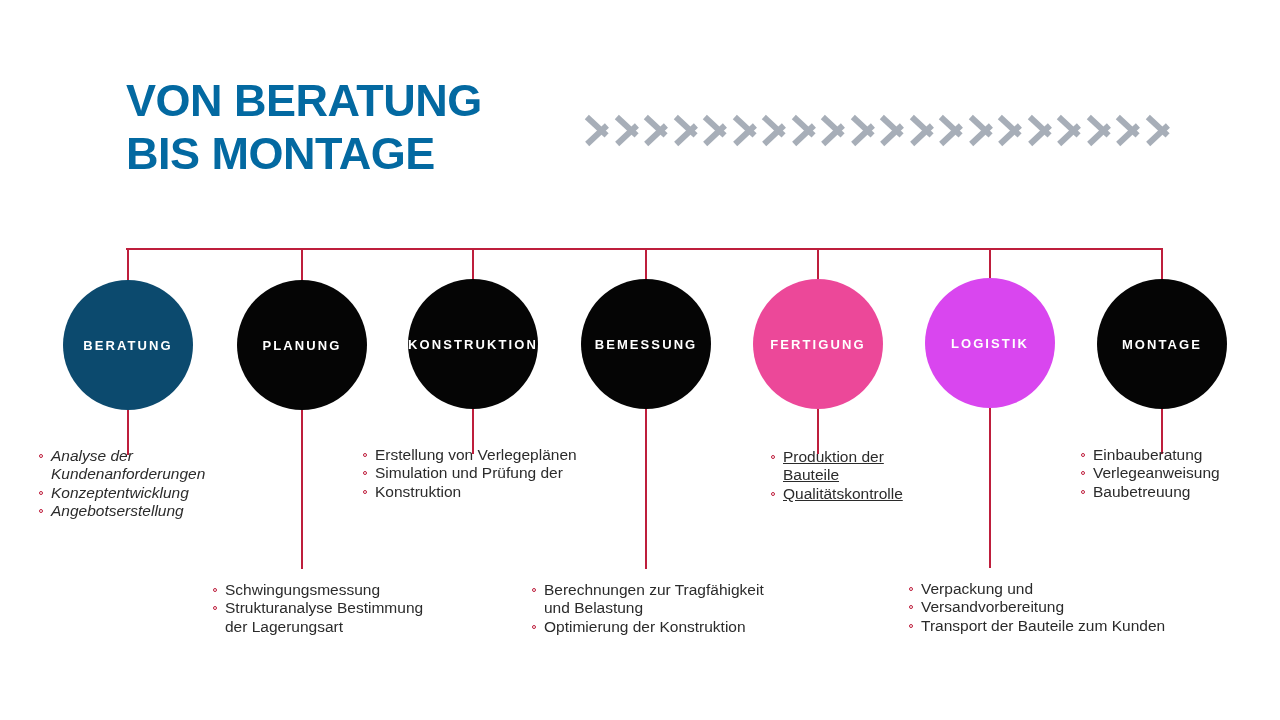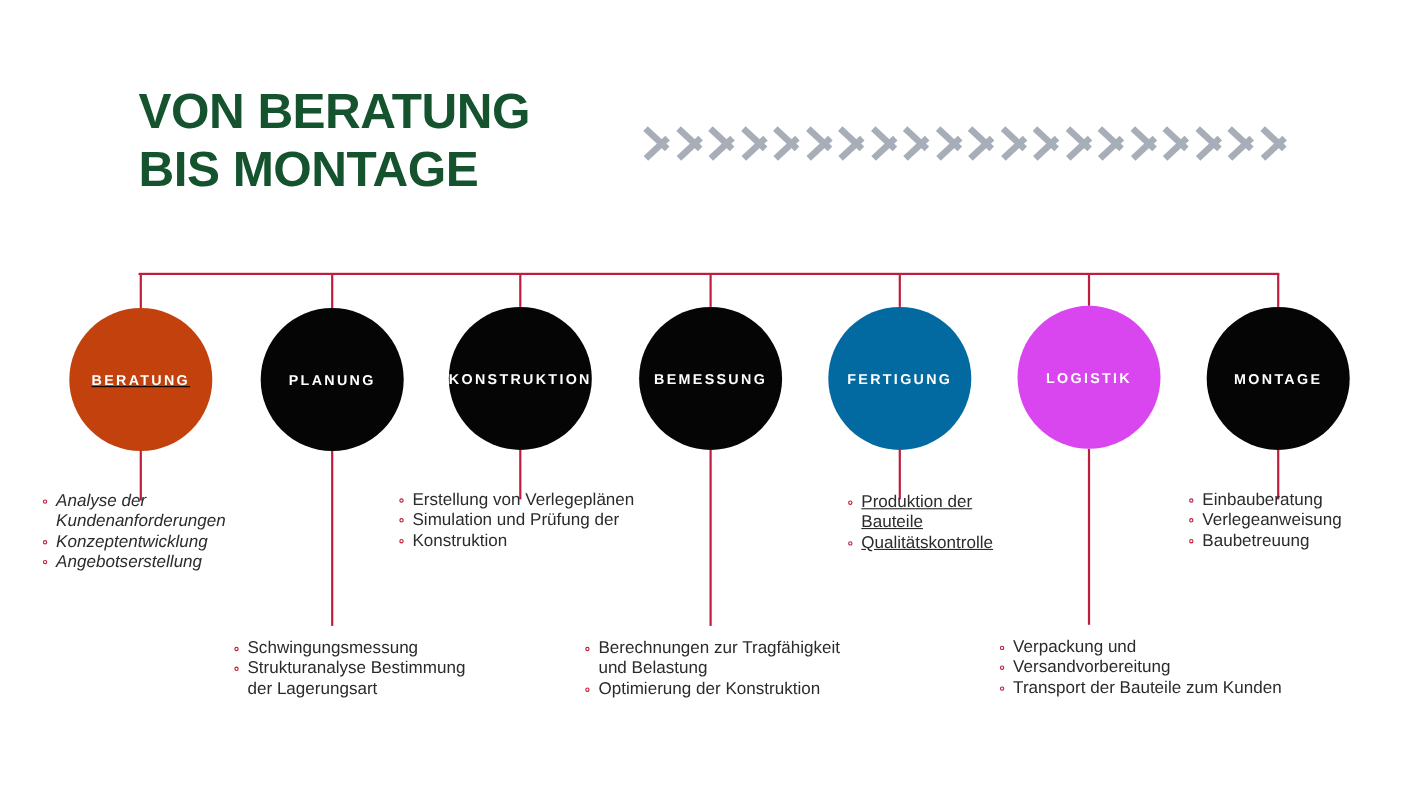--- a/index.html
+++ b/index.html
@@ -12,21 +12,21 @@
   #stage{position:relative;width:1280px;height:720px;}
 
   
   #title{
     position:absolute;left:126px;top:74px;width:430px;
     font-family:"Liberation Sans", sans-serif;
     font-weight:bold;
     font-size:45px;
     line-height:53px;
     letter-spacing:-0.5px;
-    color:#14532d;
+    color:#0369a1;
     text-transform:uppercase;
     white-space:pre-line;
   }
 
   
   #chevrons{
     position:absolute;left:583px;top:101px;
     width:590px;height:58px;
     display:flex;align-items:center;
     gap:0px;
@@ -123,41 +123,41 @@
       <div class="chev"></div>
       <div class="chev"></div>
       <div class="chev"></div>
     </div>
 
   <div id="hrail"></div>
 
   <div id="nodes">
       <div class="stem" style="left: 127px; top: 249px; height: 31px;"></div>
       <div class="stem" style="left: 127px; top: 410px; height: 45px;"></div>
-      <div class="node" style="left: 63px; top: 280px; background: #c2410c; text-decoration: underline;">
+      <div class="node" style="left: 63px; top: 280px; background: #0c4a6e;">
         <div class="node-label">BERATUNG</div>
       </div>
       <div class="stem" style="left: 301px; top: 249px; height: 31px;"></div>
       <div class="stem" style="left: 301px; top: 410px; height: 159px;"></div>
       <div class="node" style="left: 237px; top: 280px; background: rgb(5, 5, 5);">
         <div class="node-label">PLANUNG</div>
       </div>
       <div class="stem" style="left: 472px; top: 249px; height: 30px;"></div>
       <div class="stem" style="left: 472px; top: 409px; height: 45px;"></div>
       <div class="node" style="left: 408px; top: 279px; background: rgb(5, 5, 5);">
         <div class="node-label">KONSTRUKTION</div>
       </div>
       <div class="stem" style="left: 645px; top: 249px; height: 30px;"></div>
       <div class="stem" style="left: 645px; top: 409px; height: 160px;"></div>
       <div class="node" style="left: 581px; top: 279px; background: rgb(5, 5, 5);">
         <div class="node-label">BEMESSUNG</div>
       </div>
       <div class="stem" style="left: 817px; top: 249px; height: 30px;"></div>
       <div class="stem" style="left: 817px; top: 409px; height: 45px;"></div>
-      <div class="node" style="left: 753px; top: 279px; background: #0369a1;">
+      <div class="node" style="left: 753px; top: 279px; background: #ec4899;">
         <div class="node-label">FERTIGUNG</div>
       </div>
       <div class="stem" style="left: 989px; top: 249px; height: 29px;"></div>
       <div class="stem" style="left: 989px; top: 408px; height: 160px;"></div>
       <div class="node" style="left: 925px; top: 278px; background: #d946ef;">
         <div class="node-label">LOGISTIK</div>
       </div>
       <div class="stem" style="left: 1161px; top: 249px; height: 30px;"></div>
       <div class="stem" style="left: 1161px; top: 409px; height: 45px;"></div>
       <div class="node" style="left: 1097px; top: 279px; background: rgb(5, 5, 5);">

